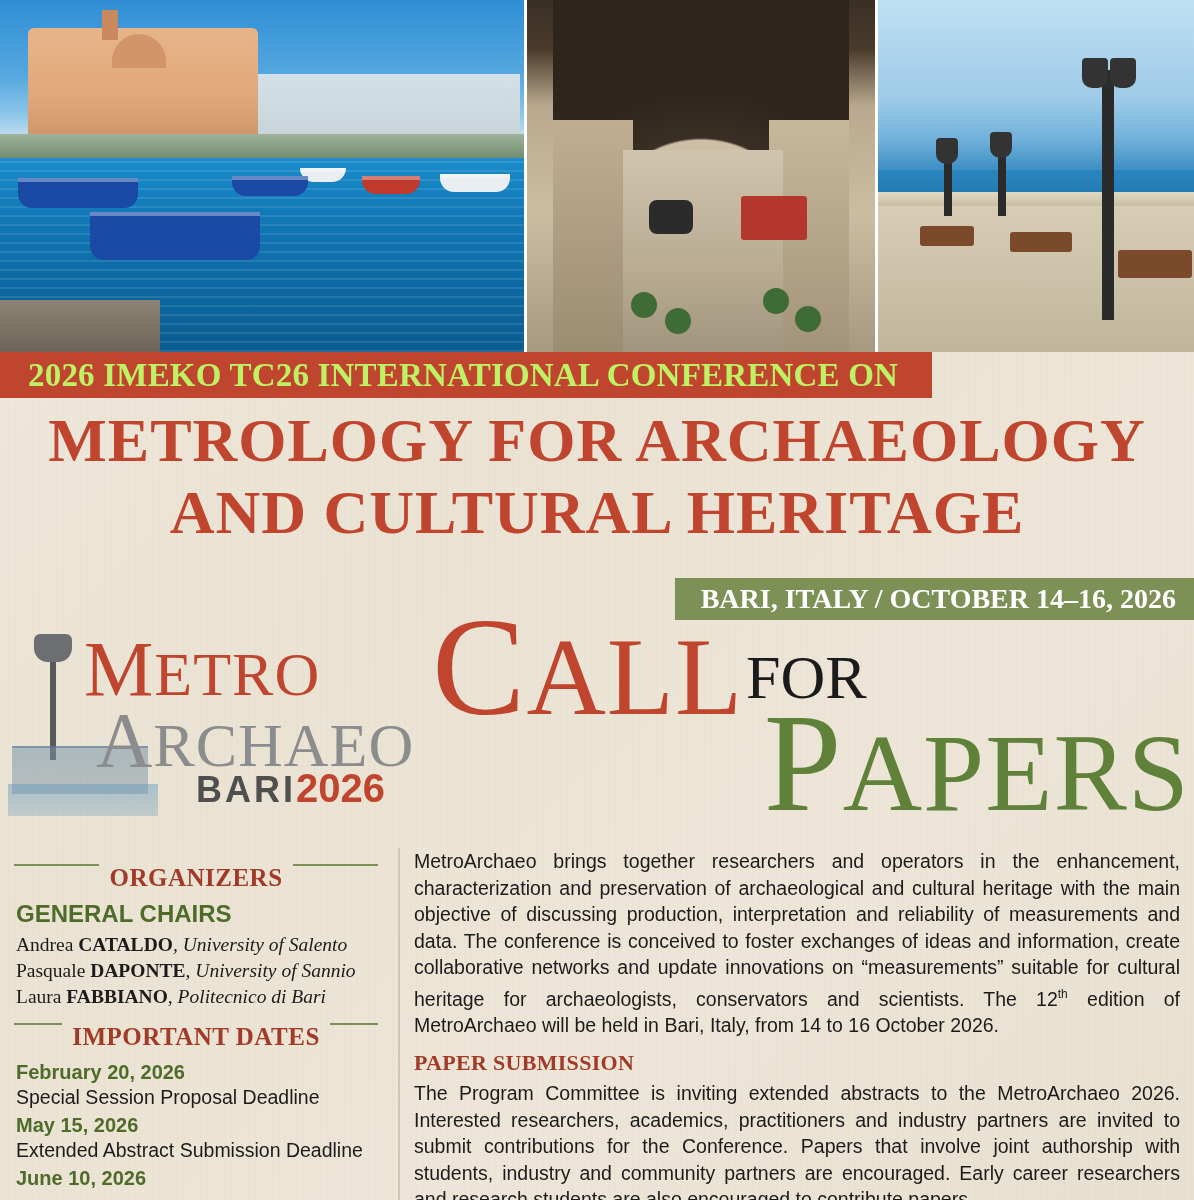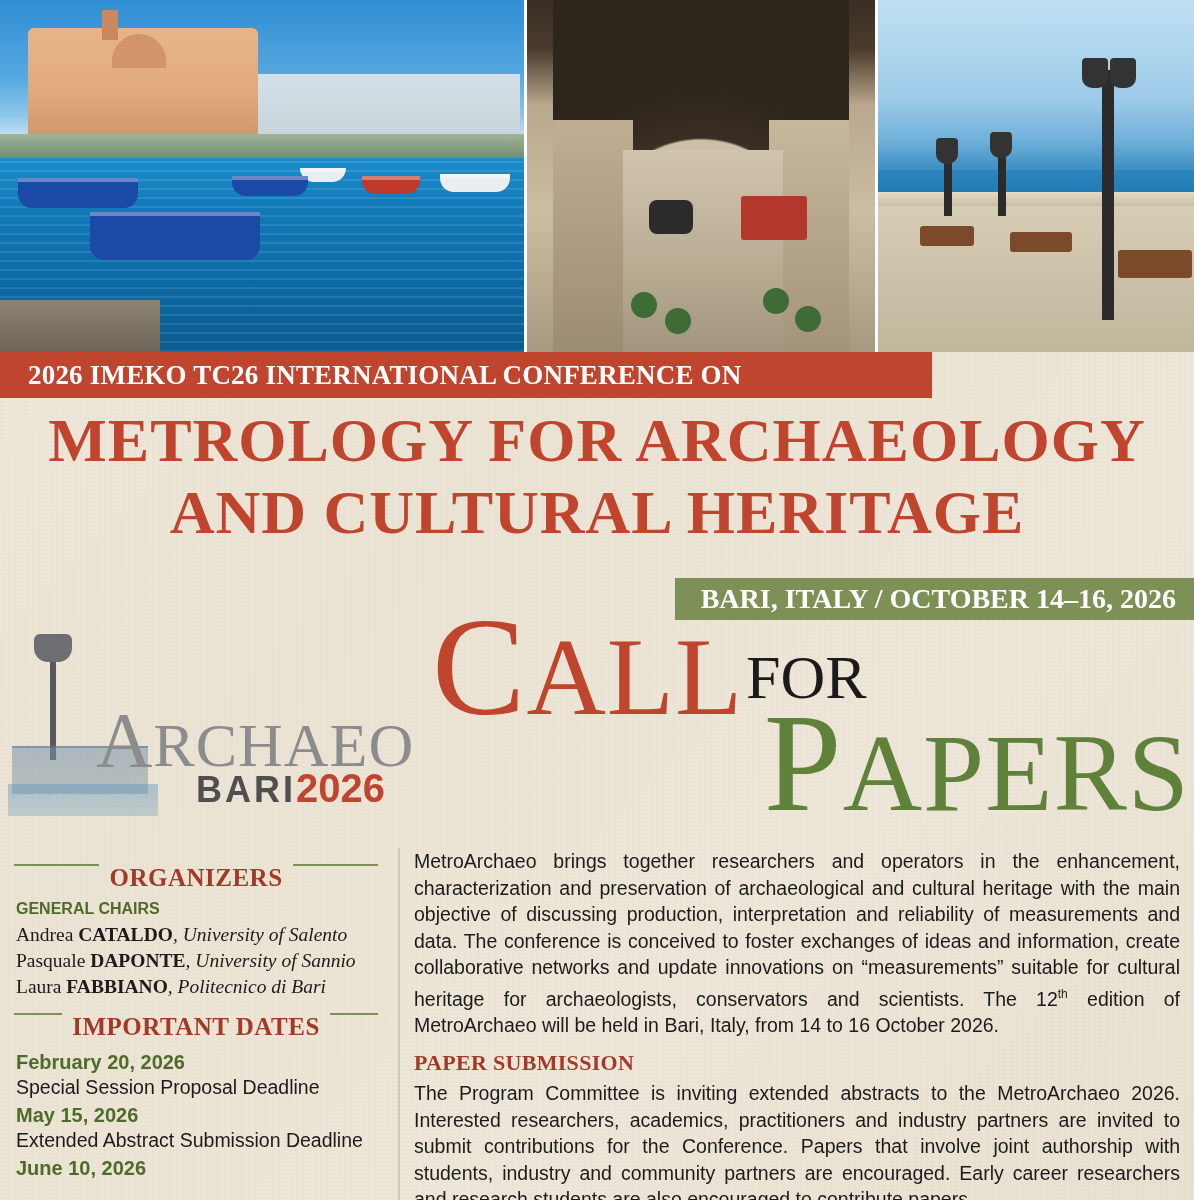--- a/index.html
+++ b/index.html
@@ -195,24 +195,24 @@
   
   .conf-bar {
     position: absolute;
     left: 0; top: 352px;
     width: 932px; height: 46px;
     background: #c0452f;
     display: flex;
     align-items: center;
   }
   .conf-bar-text {
-    color: #ffffff;
-    font-family: "Liberation Serif", serif;
-    font-weight: bold;
-    font-size: 27px;
+    color: #bef264;
+    font-family: "Liberation Serif", serif;
+    font-weight: bold;
+    font-size: 33px;
     letter-spacing: .2px;
     margin-left: 28px;
     white-space: nowrap;
   }
 
   .main-title {
     position: absolute;
     left: 0; top: 404px;
     width: 1194px;
     text-align: center;
@@ -373,21 +373,21 @@
     font-family: "Liberation Serif", serif;
     font-weight: bold;
     font-size: 25px;
     color: #a23a27;
     letter-spacing: .5px;
     white-space: nowrap;
   }
   .sub-heading {
     font-family: "Liberation Sans", sans-serif;
     font-weight: bold;
-    font-size: 16px;
+    font-size: 24px;
     color: #4f6b2a;
     margin: 8px 0 4px 2px;
   }
   .chair {
     font-family: Liberation Serif, serif;
     font-size: 19.5px;
     color: #1b1b1b;
     margin: 1px 0 1px 2px;
     line-height: 25px;
   }
@@ -507,20 +507,21 @@
     <div class="venue-bar-text">BARI, ITALY / OCTOBER 14–16, 2026</div>
   </div>
 
   <div class="logo-box">
     <div class="logo-skyline">
       <div class="logo-lamp-post"></div>
       <div class="logo-lamp-head"></div>
       <div class="logo-bridge"></div>
       <div class="logo-water"></div>
     </div>
+    <div class="logo-metro"><span class="cap">M</span><span>ETRO</span></div>
     <div class="logo-archaeo"><span class="cap">A</span><span>RCHAEO</span></div>
     <div class="logo-bari"><span>BARI</span><span class="logo-year">2026</span></div>
   </div>
 
   <div class="cfp">
     <div class="cfp-call"><span class="cap">C</span><span>ALL</span></div>
     <div class="cfp-for">FOR</div>
     <div class="cfp-papers"><span class="cap">P</span><span>APERS</span></div>
   </div>
 

